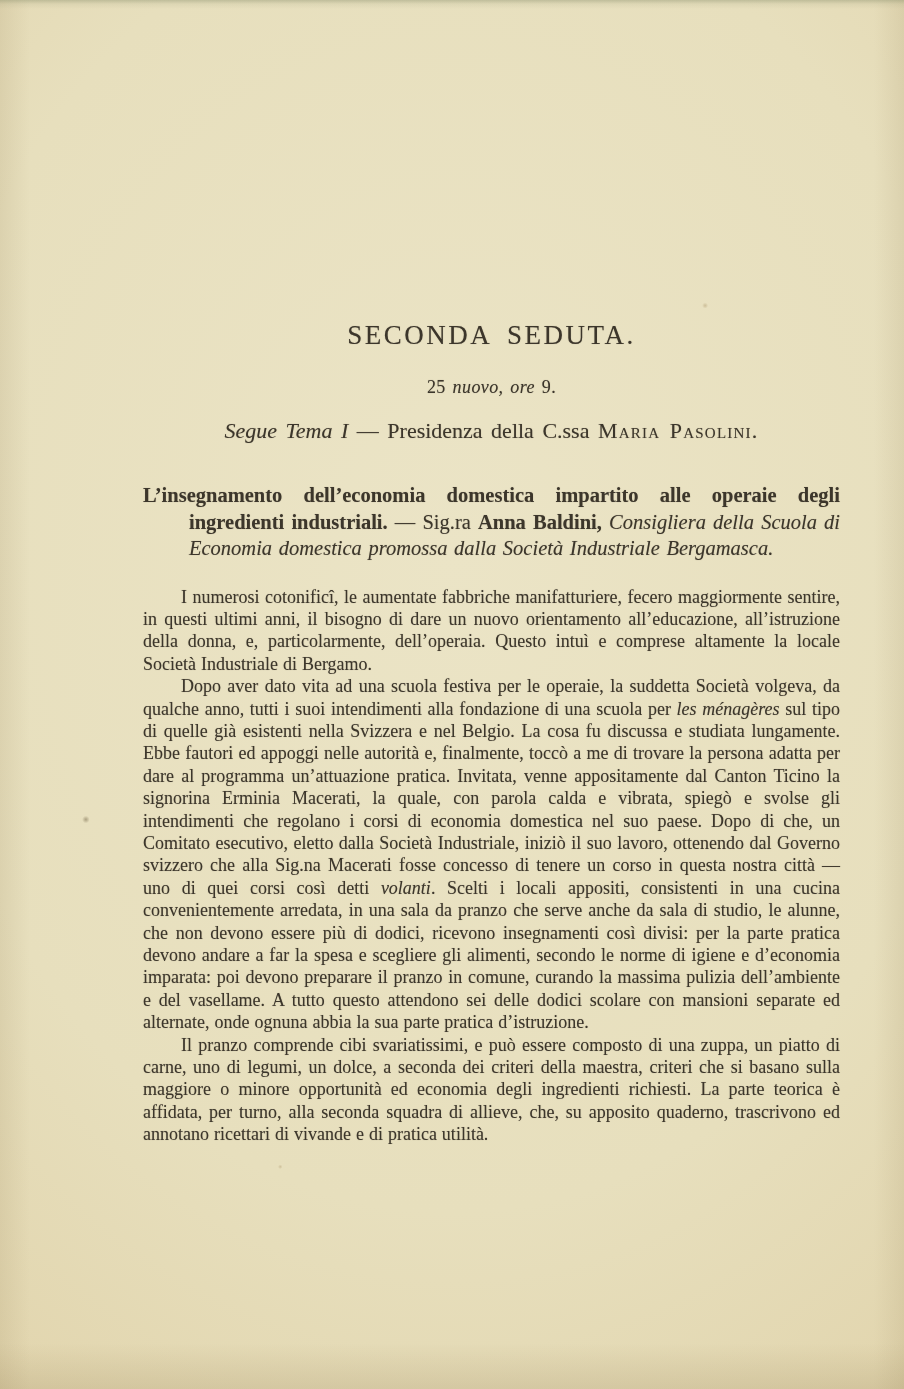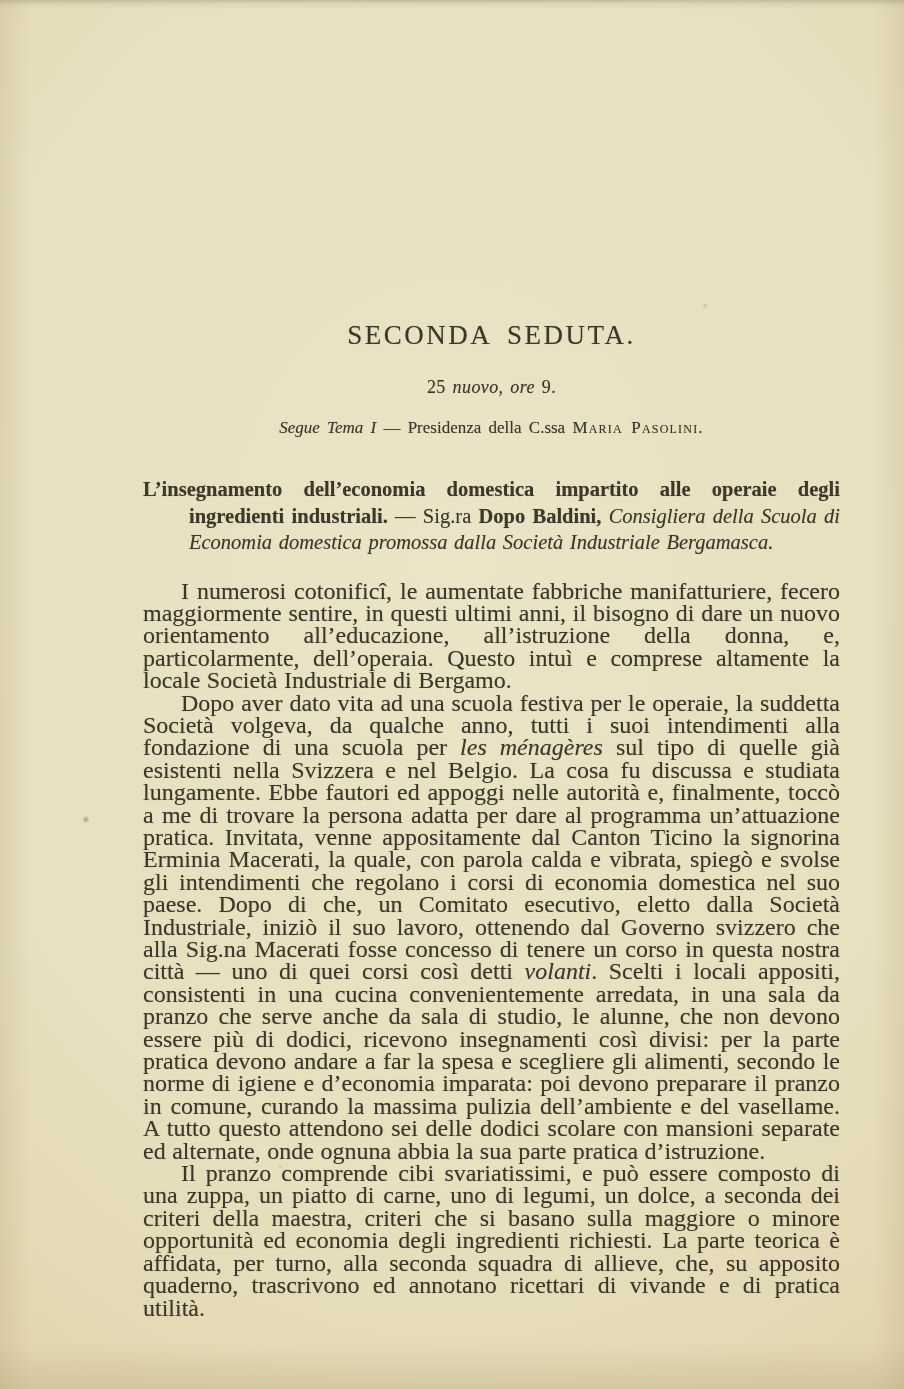--- a/index.html
+++ b/index.html
@@ -43,36 +43,36 @@
   }
   .dateline {
     margin: 0 0 20px 0;
     font-size: 18px;
     letter-spacing: 0.4px;
     word-spacing: 2px;
     text-align: center;
   }
   .session {
     margin: 0 0 38px 0;
-    font-size: 17px;
+    font-size: 22px;
     word-spacing: 3px;
     text-align: center;
   }
   .heading {
     margin: 0 0 24px 0;
     font-size: 20.5px;
     line-height: 26.5px;
     text-align: justify;
     padding-left: 46px;
     text-indent: -46px;
     word-spacing: 1.5px;
   }
   .body-para {
     margin: 0;
-    font-size: 24px;
+    font-size: 18px;
     line-height: 22.4px;
     text-align: justify;
     text-indent: 38px;
     word-spacing: 0.5px;
   }
   .seg-roman   { font-style: normal; text-align: right; }
   .seg-italic  { font-style: italic; }
   .seg-bold    { font-weight: 700; }
   .seg-smallcaps {
     font-variant: small-caps;
@@ -83,21 +83,21 @@
 <body>
 
 <div class="page">
   <main class="content">
     <h1 class="title">SECONDA SEDUTA.</h1>
 
     <p class="dateline"><span class="seg-roman">25 </span><span class="seg-italic">nuovo, ore </span><span class="seg-roman">9.</span></p>
 
     <p class="session"><span class="seg-italic">Segue Tema I</span><span class="seg-roman"> — Presidenza della C.ssa </span><span class="seg-smallcaps">Maria Pasolini.</span></p>
 
-    <p class="heading"><span class="seg-bold">L’insegnamento dell’economia domestica impartito alle operaie degli ingredienti industriali.</span><span class="seg-roman"> — Sig.ra </span><span class="seg-bold">Dopo Baldini, </span><span class="seg-italic">Consigliera della Scuola di Economia domestica promossa dalla Società Industriale Bergamasca.</span></p>
+    <p class="heading"><span class="seg-bold">L’insegnamento dell’economia domestica impartito alle operaie degli ingredienti industriali.</span><span class="seg-roman"> — Sig.ra </span><span class="seg-bold">Anna Baldini, </span><span class="seg-italic">Consigliera della Scuola di Economia domestica promossa dalla Società Industriale Bergamasca.</span></p>
 
     <section>
         <p class="body-para"><span class="seg-roman">I numerosi cotonificî, le aumentate fabbriche manifatturiere, fecero maggiormente sentire, in questi ultimi anni, il bisogno di dare un nuovo orientamento all’educazione, all’istruzione della donna, e, particolarmente, dell’operaia. Questo intuì e comprese altamente la locale Società Industriale di Bergamo.</span></p>
         <p class="body-para"><span class="seg-roman">Dopo aver dato vita ad una scuola festiva per le operaie, la suddetta Società volgeva, da qualche anno, tutti i suoi intendimenti alla fondazione di una scuola per </span><span class="seg-italic">les ménagères</span><span class="seg-roman"> sul tipo di quelle già esistenti nella Svizzera e nel Belgio. La cosa fu discussa e studiata lungamente. Ebbe fautori ed appoggi nelle autorità e, finalmente, toccò a me di trovare la persona adatta per dare al programma un’attuazione pratica. Invitata, venne appositamente dal Canton Ticino la signorina Erminia Macerati, la quale, con parola calda e vibrata, spiegò e svolse gli intendimenti che regolano i corsi di economia domestica nel suo paese. Dopo di che, un Comitato esecutivo, eletto dalla Società Industriale, iniziò il suo lavoro, ottenendo dal Governo svizzero che alla Sig.na Macerati fosse concesso di tenere un corso in questa nostra città — uno di quei corsi così detti </span><span class="seg-italic">volanti</span><span class="seg-roman">. Scelti i locali appositi, consistenti in una cucina convenientemente arredata, in una sala da pranzo che serve anche da sala di studio, le alunne, che non devono essere più di dodici, ricevono insegnamenti così divisi: per la parte pratica devono andare a far la spesa e scegliere gli alimenti, secondo le norme di igiene e d’economia imparata: poi devono preparare il pranzo in comune, curando la massima pulizia dell’ambiente e del vasellame. A tutto questo attendono sei delle dodici scolare con mansioni separate ed alternate, onde ognuna abbia la sua parte pratica d’istruzione.</span></p>
         <p class="body-para"><span class="seg-roman">Il pranzo comprende cibi svariatissimi, e può essere composto di una zuppa, un piatto di carne, uno di legumi, un dolce, a seconda dei criteri della maestra, criteri che si basano sulla maggiore o minore opportunità ed economia degli ingredienti richiesti. La parte teorica è affidata, per turno, alla seconda squadra di allieve, che, su apposito quaderno, trascrivono ed annotano ricettari di vivande e di pratica utilità.</span></p>
       </section>
   </main>
 </div>
 
 </body></html>

